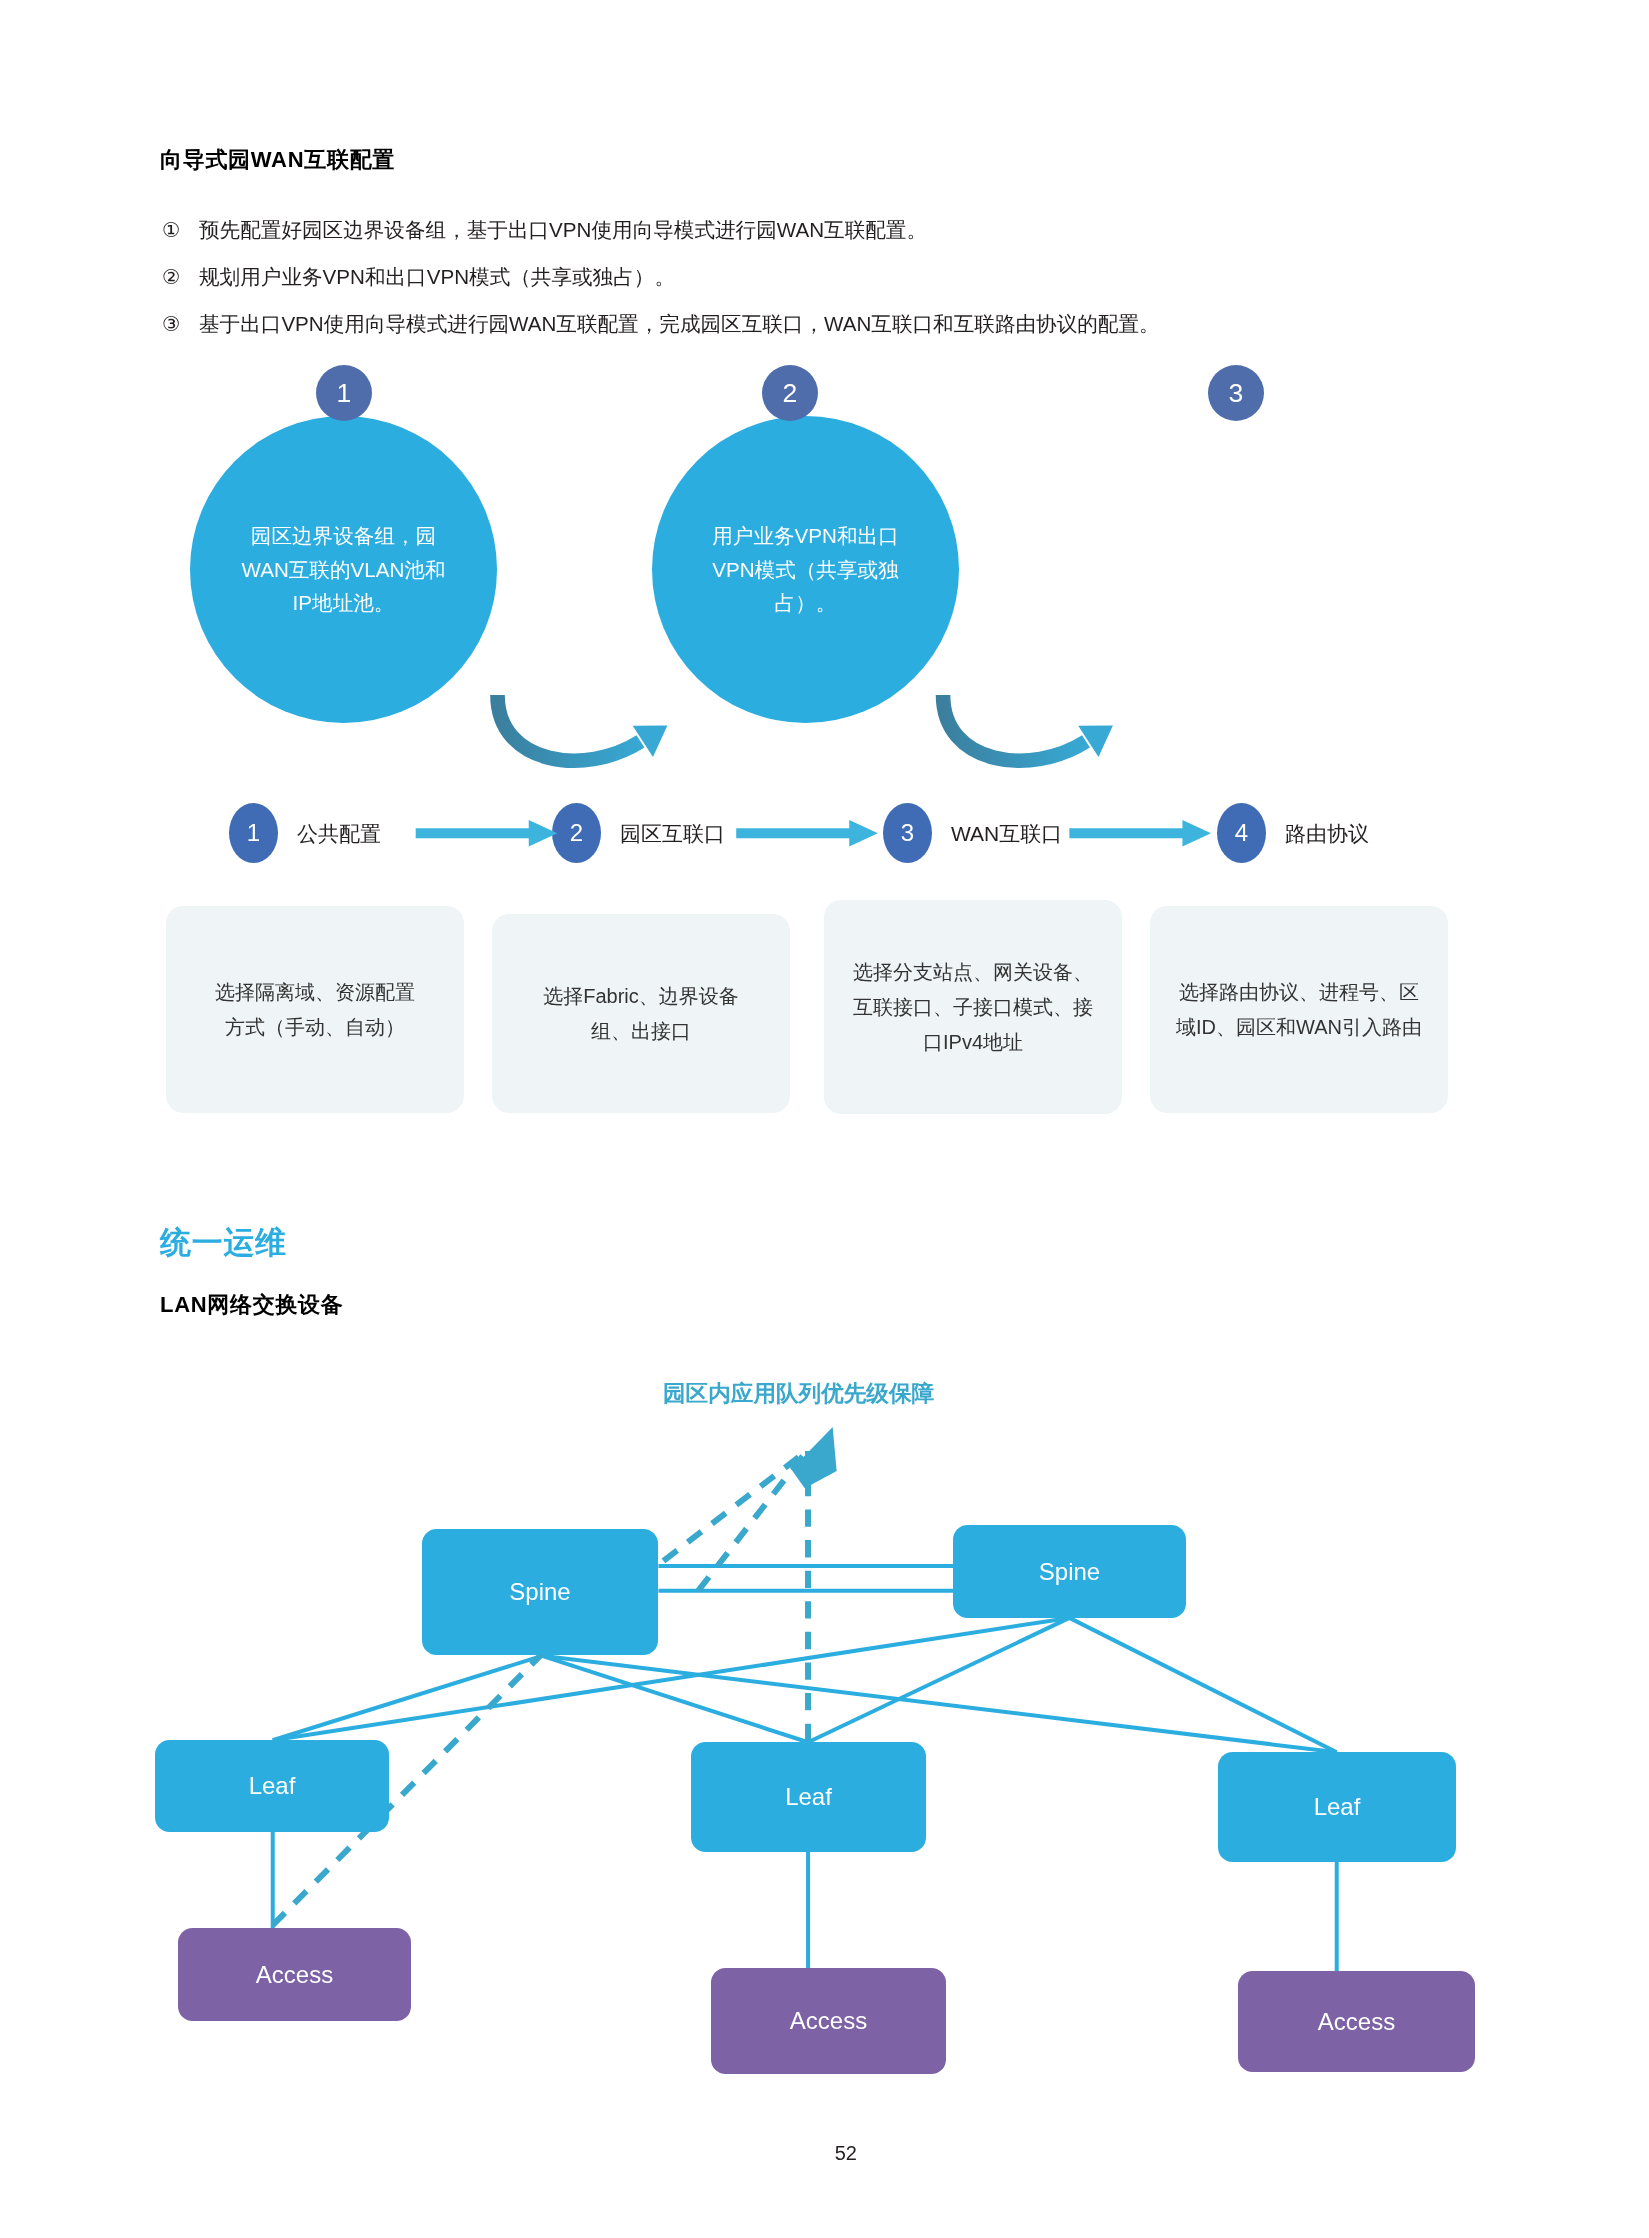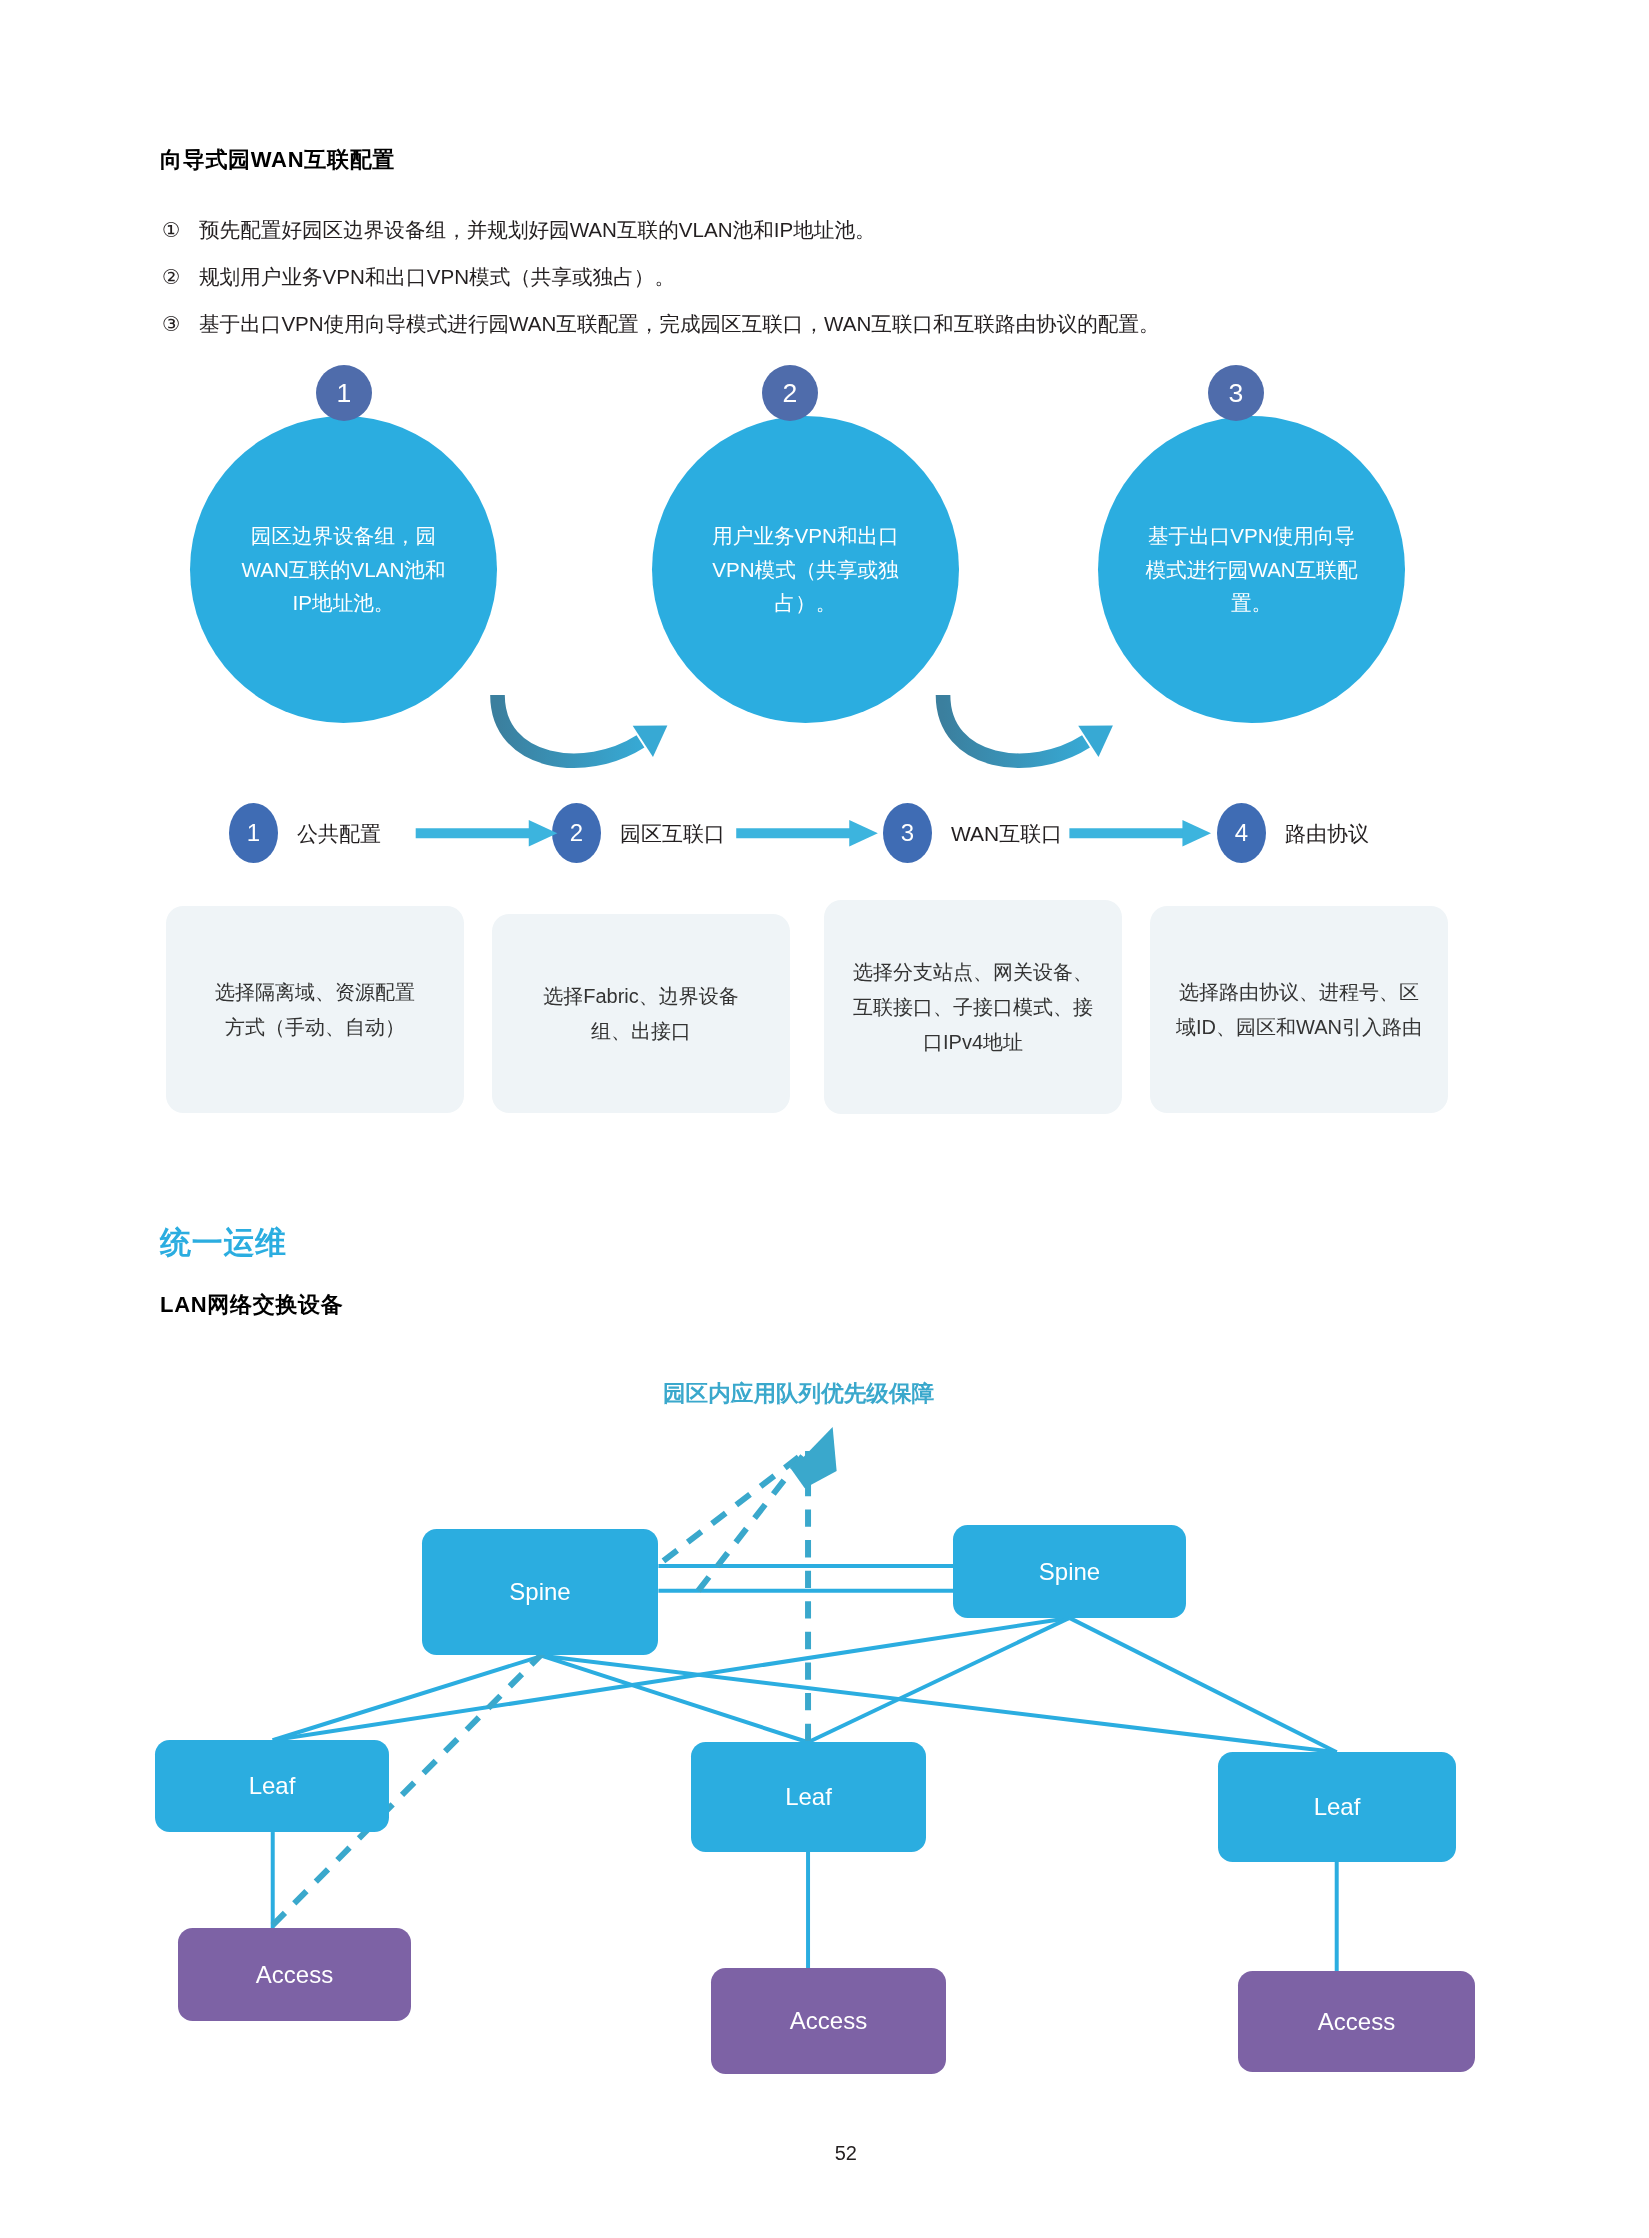--- a/index.html
+++ b/index.html
@@ -49,21 +49,21 @@
   .pagenum{position:absolute;font-size:20px;color:#231f20;text-align:right;width:66px;}
 </style>
 </head>
 <body>
 
 <div class="page">
 
   <div class="h-bold" style="left:160px;top:145px;">向导式园WAN互联配置</div>
 
   <div class="bullet" style="left:162px;top:216px;">
-    <span class="num">①</span><span>预先配置好园区边界设备组，并规划好园WAN互联的VLAN池和IP地址池。</span>
+    <span class="num">①</span><span>预先配置好园区边界设备组，基于出口VPN使用向导模式进行园WAN互联配置。</span>
   </div>
   <div class="bullet" style="left:162px;top:263px;">
     <span class="num">②</span><span>规划用户业务VPN和出口VPN模式（共享或独占）。</span>
   </div>
   <div class="bullet" style="left:162px;top:310px;">
     <span class="num">③</span><span>基于出口VPN使用向导模式进行园WAN互联配置，完成园区互联口，WAN互联口和互联路由协议的配置。</span>
   </div>
 
   <svg class="overlay" viewBox="0 0 2481 3367">
     <defs>
@@ -122,23 +122,20 @@
   <div class="circ" style="left:190px;top:416px;">
     <span class="circ-txt">园区边界设备组，园WAN互联的VLAN池和IP地址池。</span>
   </div>
   <div class="badge" style="left:316px;top:365px;">1</div>
 
   <div class="circ" style="left:652px;top:416px;">
     <span class="circ-txt">用户业务VPN和出口VPN模式（共享或独占）。</span>
   </div>
   <div class="badge" style="left:762px;top:365px;">2</div>
 
-  <div class="circ" style="left:1098px;top:416px;">
-    <span class="circ-txt">基于出口VPN使用向导模式进行园WAN互联配置。</span>
-  </div>
   <div class="badge" style="left:1208px;top:365px;">3</div>
 
   <div class="step-ell" style="left:229px;top:803px;">1</div>
   <div class="step-lab" style="left:297px;top:820px;">公共配置</div>
 
   <div class="step-ell" style="left:552px;top:803px;">2</div>
   <div class="step-lab" style="left:620px;top:820px;">园区互联口</div>
 
   <div class="step-ell" style="left:883px;top:803px;">3</div>
   <div class="step-lab" style="left:951px;top:820px;">WAN互联口</div>

